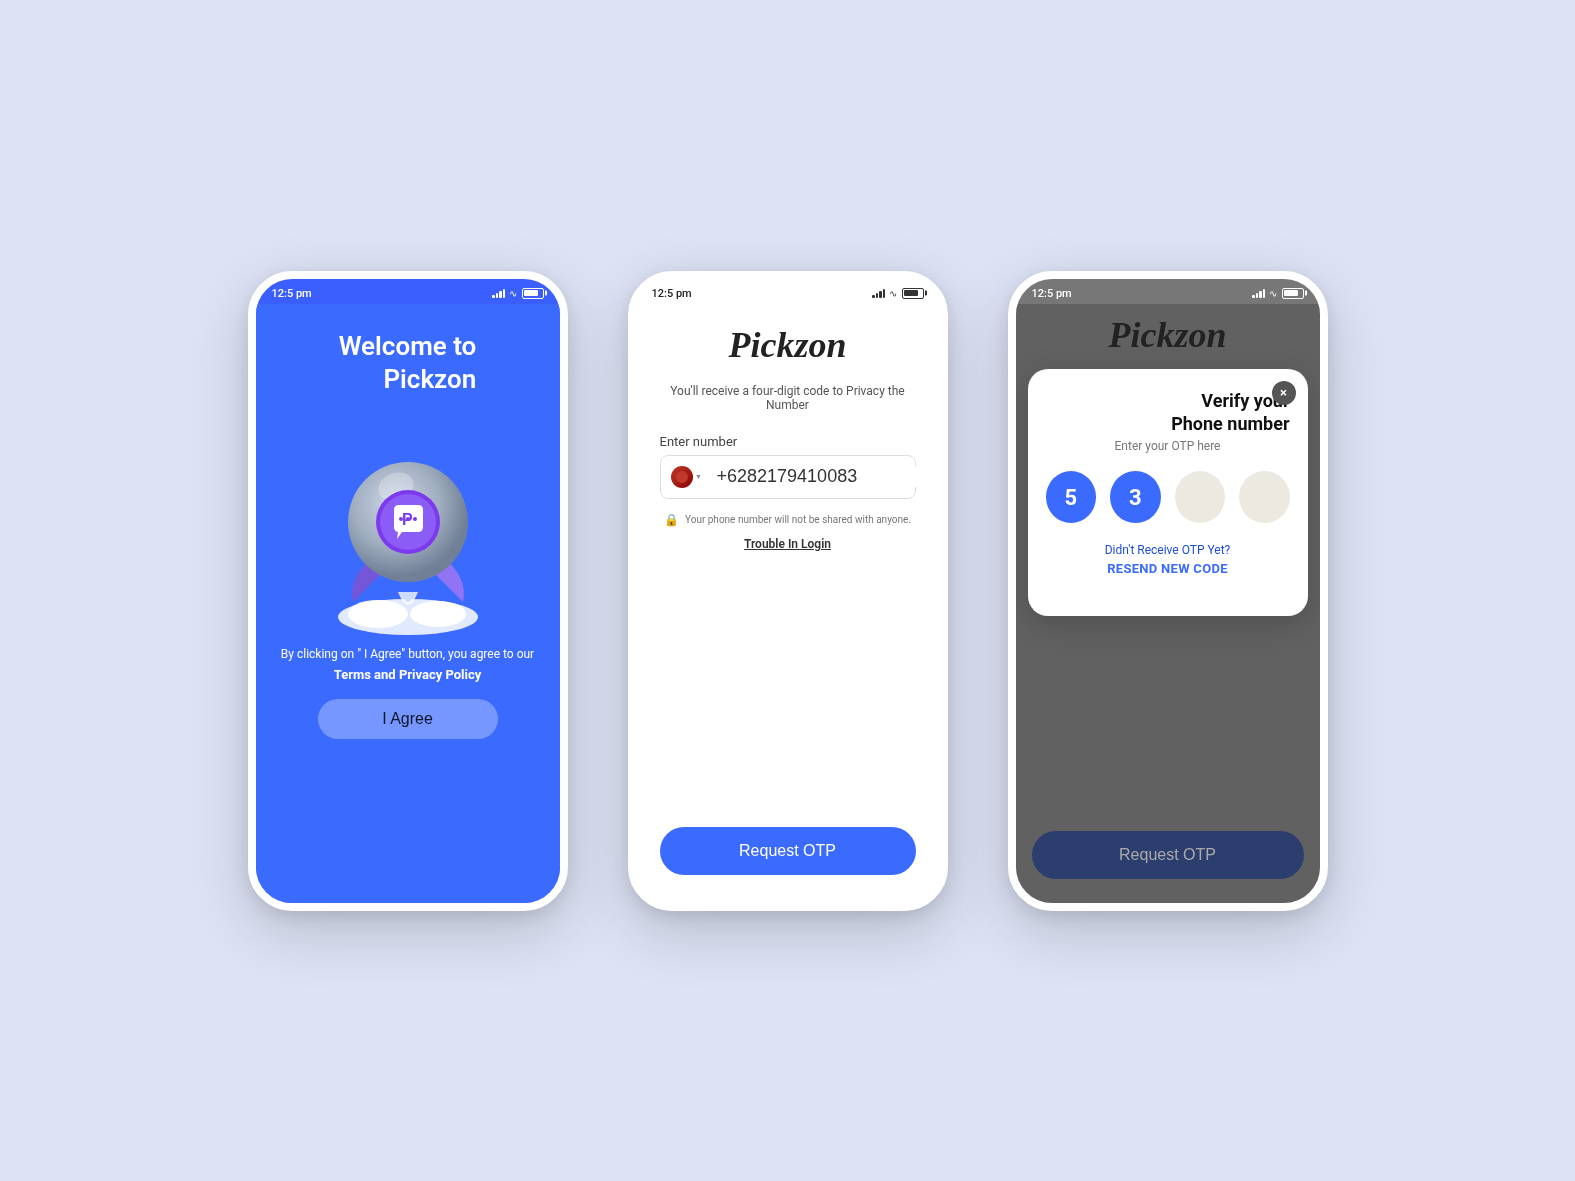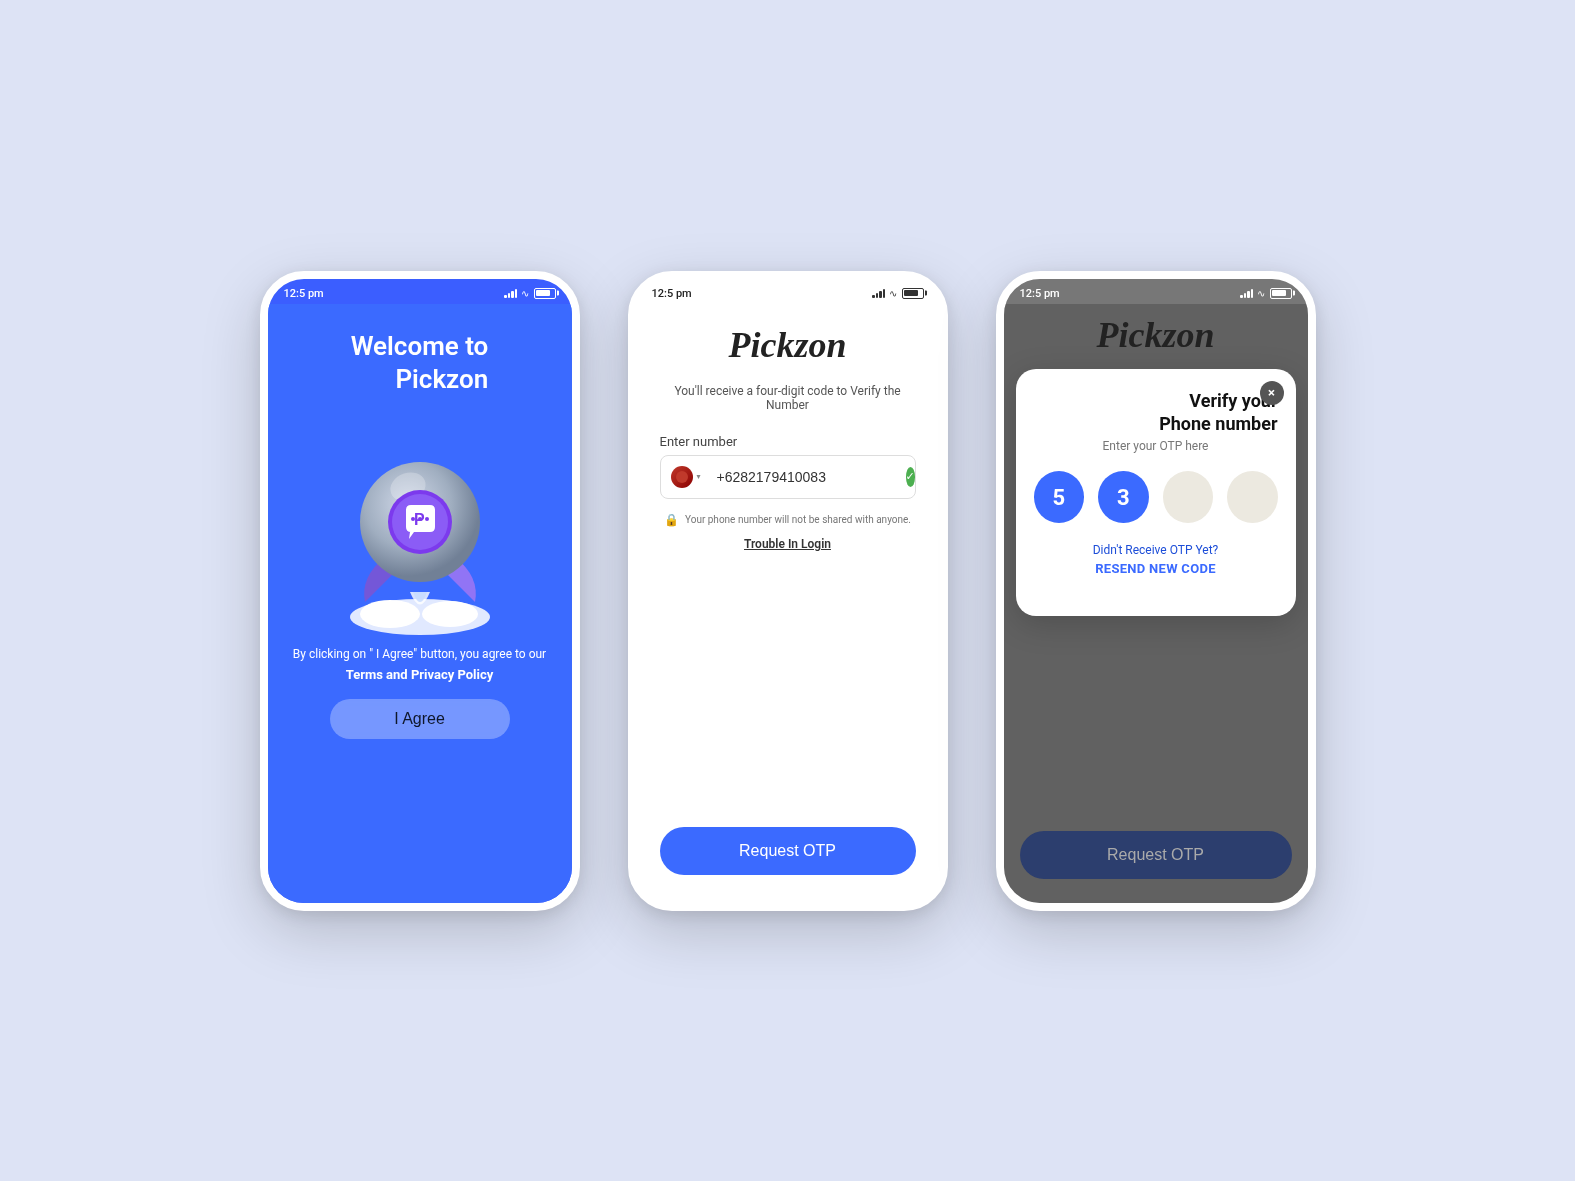--- a/index.html
+++ b/index.html
@@ -12,21 +12,21 @@
       align-items: center;
       justify-content: center;
       font-family: -apple-system, BlinkMacSystemFont, 'Segoe UI', Roboto, sans-serif;
       overflow: hidden;
     }
 
     .phones-container {
       display: flex;
       align-items: center;
       justify-content: center;
-      gap: 48px;
+      gap: 60px;
     }
 
     
     .phone {
       width: 320px;
       height: 640px;
       background: white;
       border-radius: 44px;
       border: 8px solid white;
       box-shadow: 0 20px 60px rgba(0,0,0,0.18), 0 4px 16px rgba(0,0,0,0.10);
@@ -242,21 +242,21 @@
     .divider-v {
       width: 1px;
       height: 24px;
       background: #ddd;
     }
 
     .phone-number-input {
       flex: 1;
       border: none;
       outline: none;
-      font-size: 14px;
+      font-size: 18px;
       color: #333;
     }
 
     .check-icon {
       width: 20px;
       height: 20px;
       background: #4CAF50;
       border-radius: 50%;
       display: flex;
       align-items: center;
@@ -549,21 +549,21 @@
         <span class="wifi-icon" style="color:#333">∿</span>
         <div class="battery-icon" style="color:#333; border-color:#333">
           <div class="battery-fill" style="background:#333"></div>
         </div>
       </div>
     </div>
 
     <div class="phone-2-content">
       <div class="app-title">Pickzon</div>
 
-      <p class="subtitle-text">You'll receive a four-digit code to Verify the Number</p>
+      <p class="subtitle-text">You'll receive a four-digit code to Privacy the Number</p>
 
       <span class="enter-number-label">Enter number</span>
 
       <div class="phone-input-row">
         <div class="flag-selector">
           <div class="flag-circle">
             <svg width="12" height="12" viewBox="0 0 12 12">
                 <circle cx="6" cy="6" r="6" fill="#c0392b"></circle>
               </svg>
           </div>

